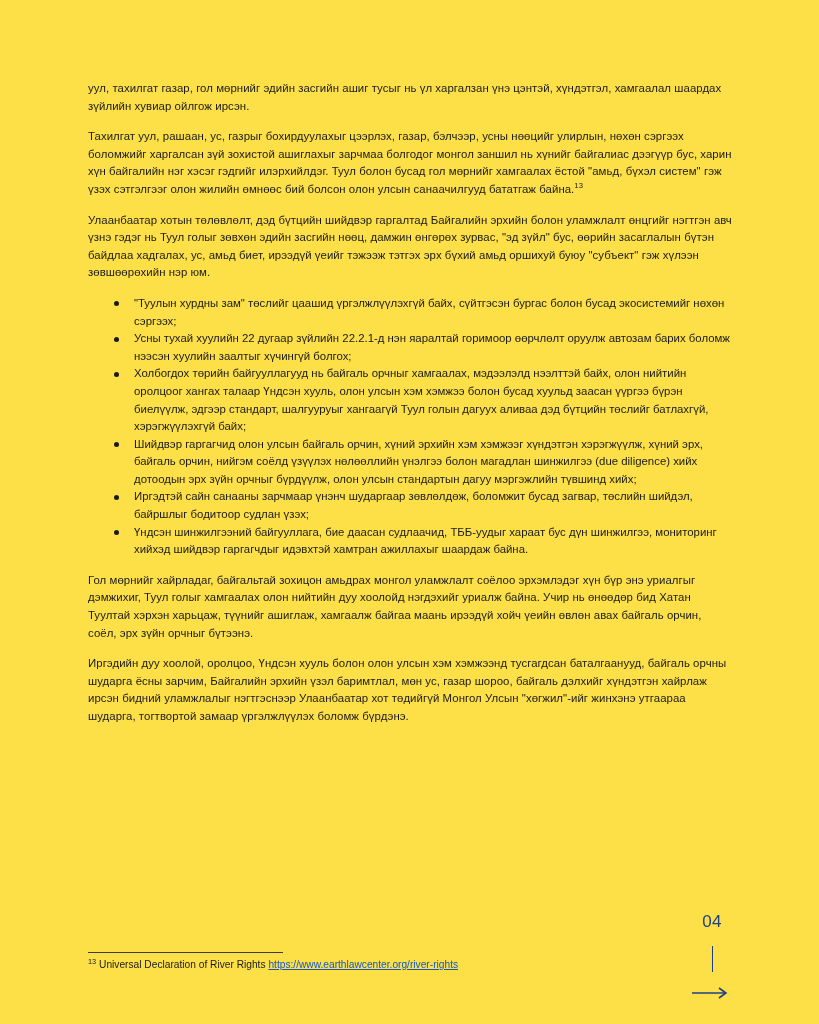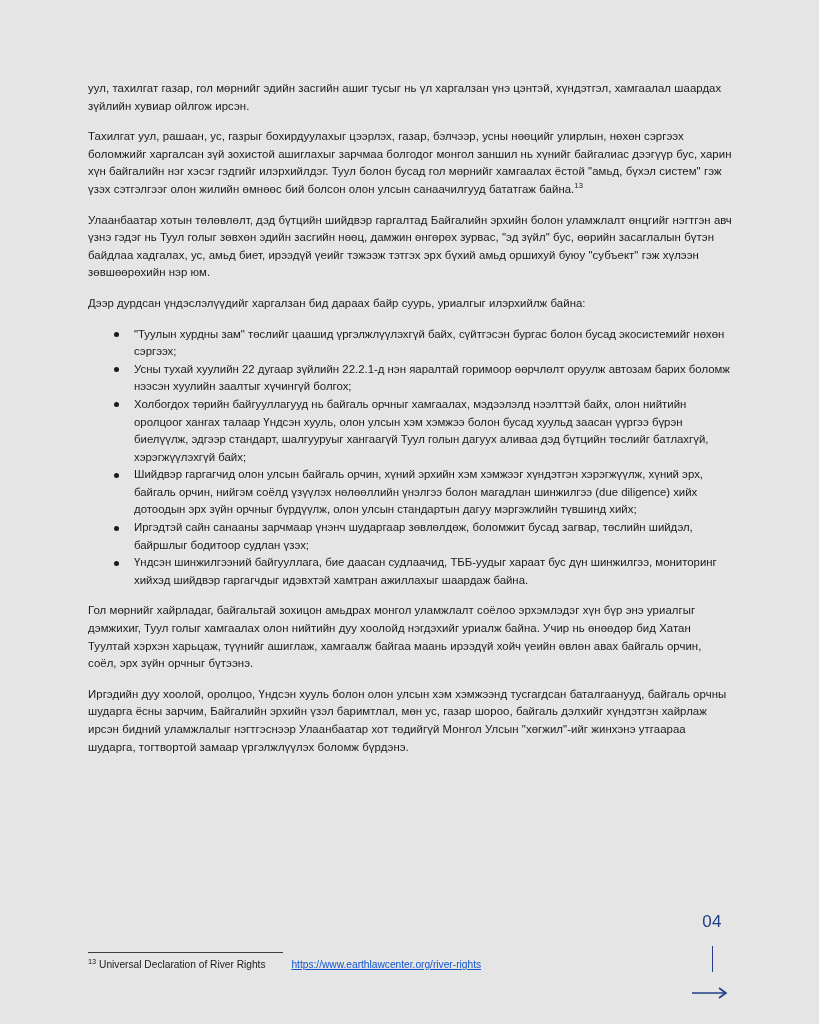--- a/index.html
+++ b/index.html
@@ -7,21 +7,21 @@
     padding: 0;
     background: #b5b5b5;
   }
   body {
     font-family: "Liberation Sans", sans-serif;
   }
   .page {
     position: relative;
     width: 819px;
     height: 1024px;
-    background: #e5e5e5;
+    background: #fde047;
     margin: 0 auto;
     overflow: hidden;
     box-sizing: border-box;
   }
   .content {
     position: absolute;
     left: 88px;
     top: 80px;
     width: 645px;
   }
@@ -86,21 +86,20 @@
   }
   .footnote sup {
     font-size: 7.4px;
     vertical-align: super;
     line-height: 0;
   }
   .footnote a {
     color: #1155cc;
     text-decoration: underline;
     word-break: break-all;
-    margin-left: 23px;
   }
   .footer {
     position: absolute;
     right: 86px;
     bottom: 24px;
     display: flex;
     align-items: center;
     gap: 14px;
     flex-direction: column;
   }
@@ -131,21 +130,20 @@
 
   <div class="content">
 
     <p class="para wrap-para">уул, тахилгат газар, гол мөрнийг эдийн засгийн ашиг тусыг нь үл харгалзан үнэ цэнтэй, хүндэтгэл, хамгаалал шаардах зүйлийн хувиар ойлгож ирсэн.</p>
 
     <p class="para wrap-para"><span>Тахилгат уул, рашаан, ус, газрыг бохирдуулахыг цээрлэх, газар, бэлчээр, усны нөөцийг улирлын, нөхөн сэргээх боломжийг харгалсан зүй зохистой ашиглахыг зарчмаа болгодог монгол заншил нь хүнийг байгалиас дээгүүр бус, харин хүн байгалийн нэг хэсэг гэдгийг илэрхийлдэг. Туул болон бусад гол мөрнийг хамгаалах ёстой "амьд, бүхэл систем" гэж үзэх сэтгэлгээг олон жилийн өмнөөс бий болсон олон улсын санаачилгууд бататгаж байна.</span><sup class="fn">13</sup></p>
 
     <p class="para wrap-para">Улаанбаатар хотын төлөвлөлт, дэд бүтцийн шийдвэр гаргалтад Байгалийн эрхийн болон уламжлалт өнцгийг нэгтгэн авч үзнэ гэдэг нь Туул голыг зөвхөн эдийн засгийн нөөц, дамжин өнгөрөх зурвас, "эд зүйл" бус, өөрийн засаглалын бүтэн байдлаа хадгалах, ус, амьд биет, ирээдүй үеийг тэжээж тэтгэх эрх бүхий амьд оршихуй буюу "субъект" гэж хүлээн зөвшөөрөхийн нэр юм.</p>
 
 
-    <p class="para">Дээр дурдсан үндэслэлүүдийг харгалзан бид дараах байр суурь, уриалгыг илэрхийлж байна:</p>
 
     <ul class="bullets">
       <li><span class="dot"></span><span>"Туулын хурдны зам" төслийг цаашид үргэлжлүүлэхгүй байх, сүйтгэсэн бургас болон бусад экосистемийг нөхөн сэргээх;</span></li>
       <li><span class="dot"></span><span>Усны тухай хуулийн 22 дугаар зүйлийн 22.2.1-д нэн яаралтай горимоор өөрчлөлт оруулж автозам барих боломж нээсэн хуулийн заалтыг хүчингүй болгох;</span></li>
       <li><span class="dot"></span><span>Холбогдох төрийн байгууллагууд нь байгаль орчныг хамгаалах, мэдээлэлд нээлттэй байх, олон нийтийн оролцоог хангах талаар Үндсэн хууль, олон улсын хэм хэмжээ болон бусад хуульд заасан үүргээ бүрэн биелүүлж, эдгээр стандарт, шалгууруыг хангаагүй Туул голын дагуух аливаа дэд бүтцийн төслийг батлахгүй, хэрэгжүүлэхгүй байх;</span></li>
       <li><span class="dot"></span><span>Шийдвэр гаргагчид олон улсын байгаль орчин, хүний эрхийн хэм хэмжээг хүндэтгэн хэрэгжүүлж, хүний эрх, байгаль орчин, нийгэм соёлд үзүүлэх нөлөөллийн үнэлгээ болон магадлан шинжилгээ (due diligence) хийх дотоодын эрх зүйн орчныг бүрдүүлж, олон улсын стандартын дагуу мэргэжлийн түвшинд хийх;</span></li>
       <li><span class="dot"></span><span>Иргэдтэй сайн санааны зарчмаар үнэнч шударгаар зөвлөлдөж, боломжит бусад загвар, төслийн шийдэл, байршлыг бодитоор судлан үзэх;</span></li>
       <li><span class="dot"></span><span>Үндсэн шинжилгээний байгууллага, бие даасан судлаачид, ТББ-уудыг хараат бус дүн шинжилгээ, мониторинг хийхэд шийдвэр гаргагчдыг идэвхтэй хамтран ажиллахыг шаардаж байна.</span></li>
     </ul>
 

